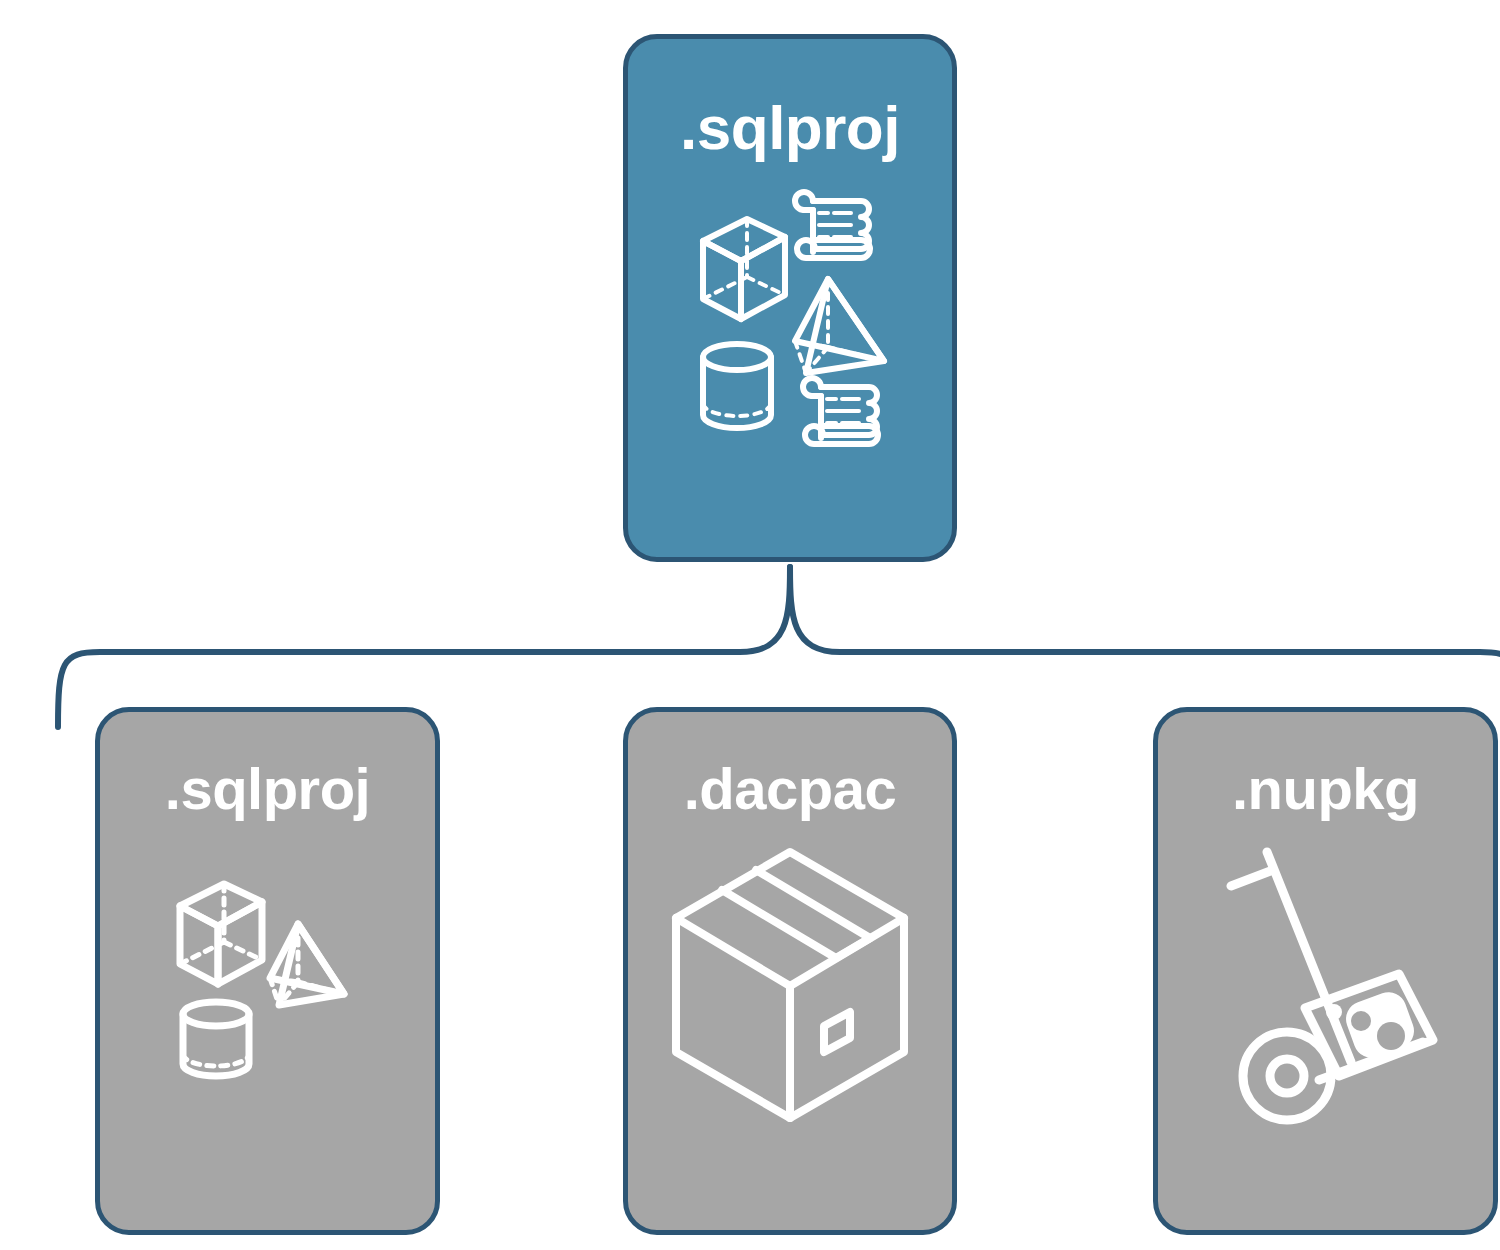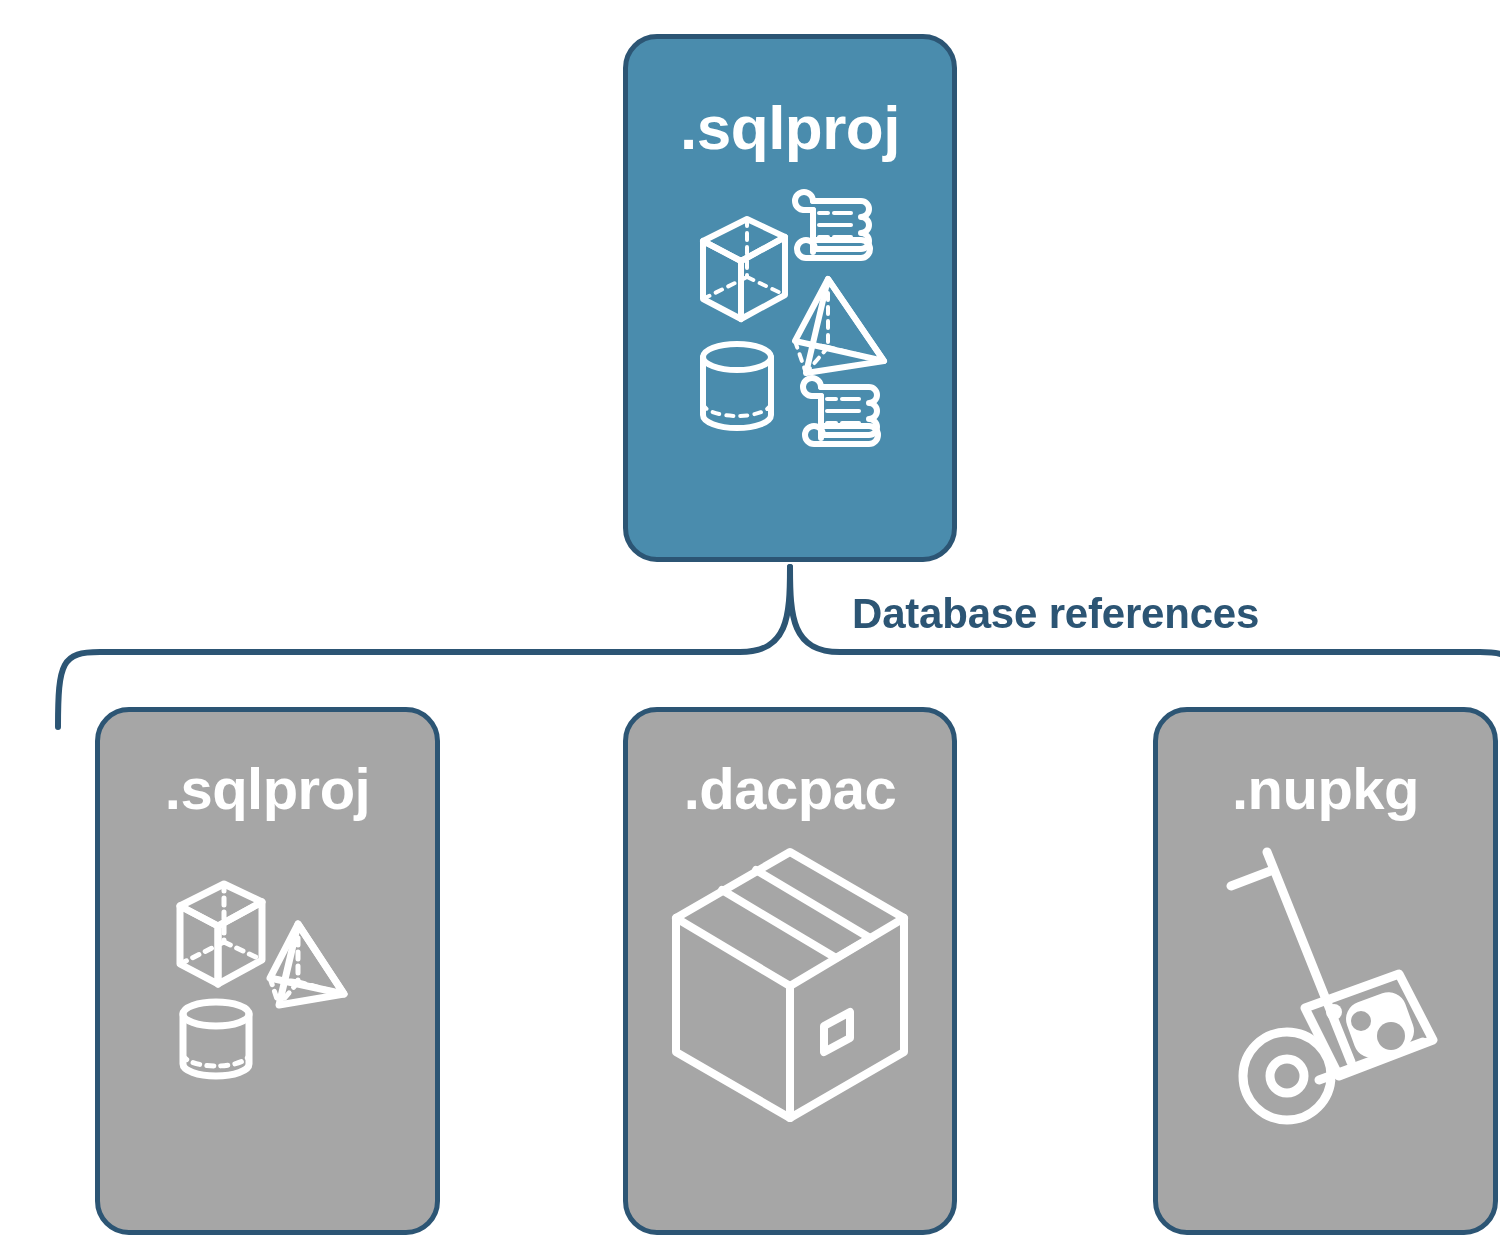--- a/index.html
+++ b/index.html
@@ -149,21 +149,20 @@
     <path d="M750 10
              C 750 60, 748 95, 700 95
              L 60 95
              C 22 95, 18 105, 18 170"></path>
     <path d="M750 10
              C 750 60, 752 95, 800 95
              L 1440 95
              C 1478 95, 1482 105, 1482 170"></path>
   </svg>
 
-  <div id="brace-label">Database references</div>
 
   <div class="card card-ref" id="card-sqlproj">
     <div class="card-title">.sqlproj</div>
     <div class="card-art">
       <svg width="220" height="230" viewBox="0 0 220 230" fill="none" stroke="#ffffff" stroke-width="7" stroke-linecap="round" stroke-linejoin="round">
 
         <g>
           <path d="M22 44 L66 22 L104 40 L60 64 Z"></path>
           <path d="M22 44 L22 102 L60 122 L60 64 Z"></path>
           <path d="M60 64 L104 40 L104 98 L60 122 Z"></path>

